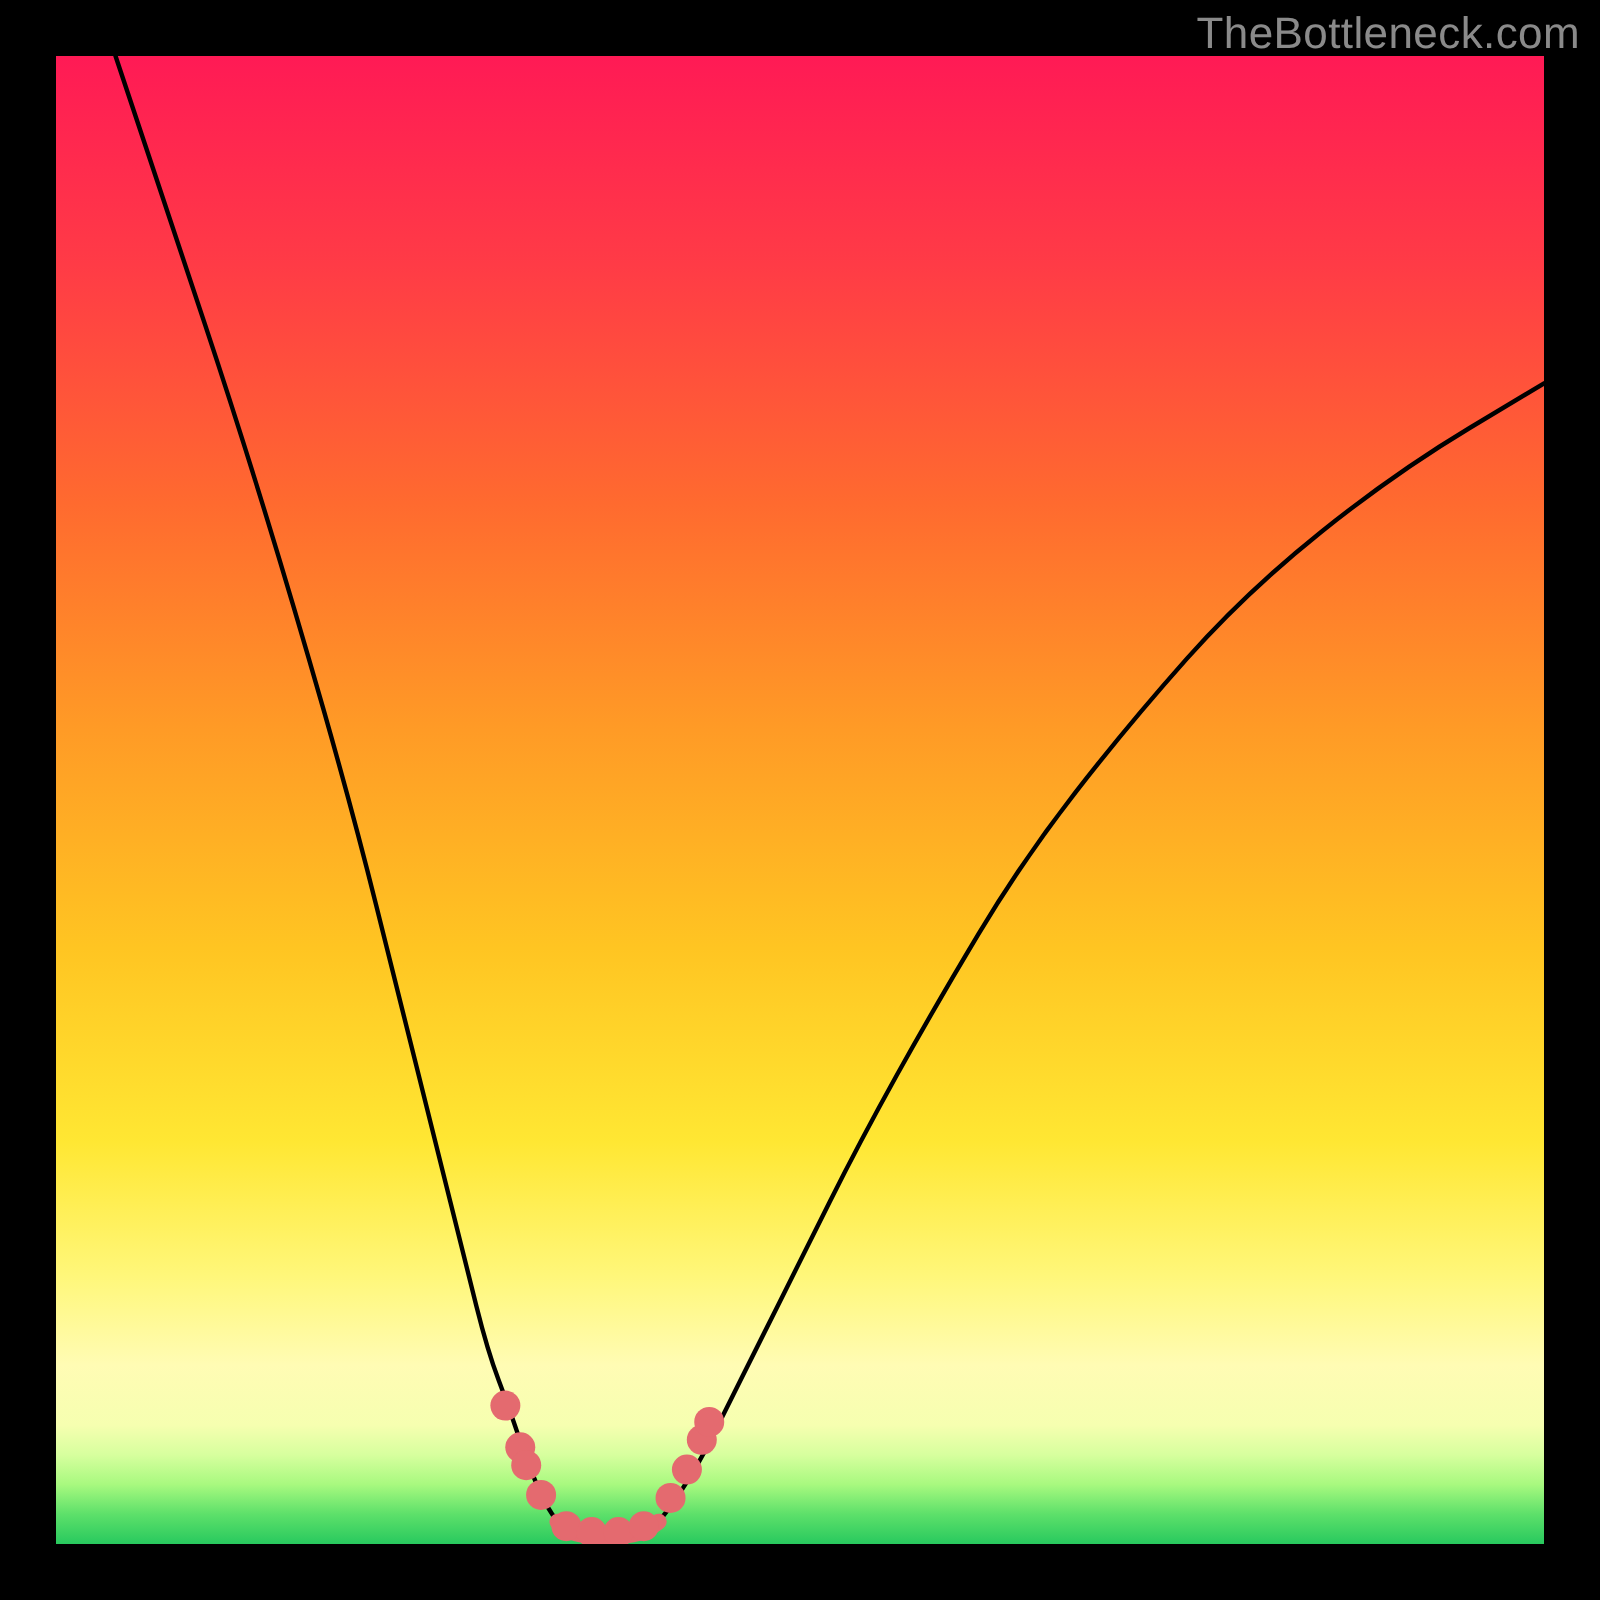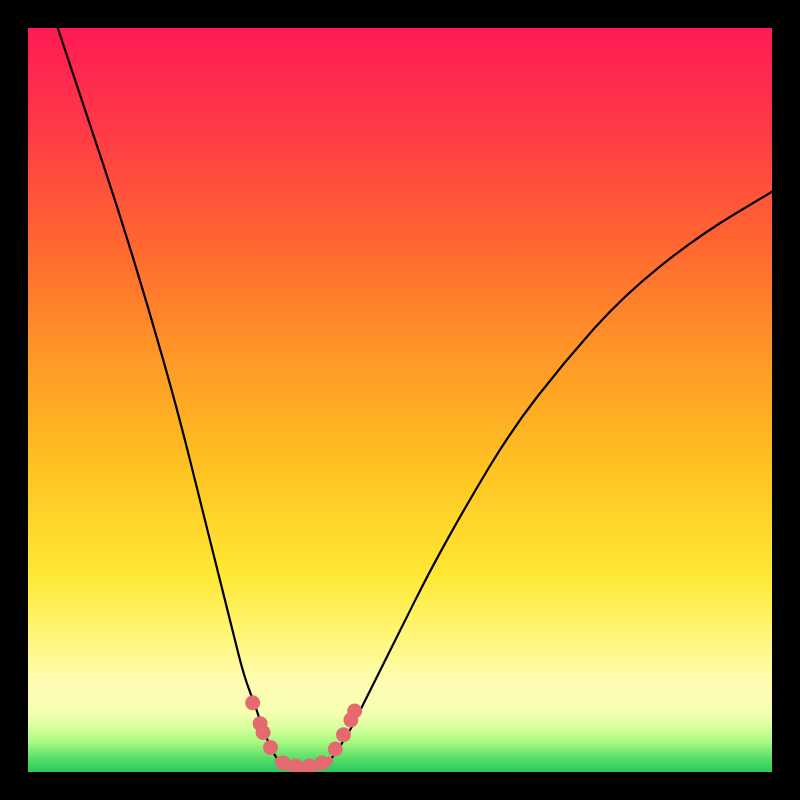--- a/index.html
+++ b/index.html
@@ -57,20 +57,21 @@
     top: 0;
     left: 0;
     width: 744px;
     height: 744px;
   }
 </style>
 </head>
 <body>
 
 <div class="frame">
+  <div class="watermark">TheBottleneck.com</div>
   <div class="plot">
     <svg class="curves" viewBox="0 0 744 744" preserveAspectRatio="none">
       <g id="curve-layer">
           <path d="M 29.76 0.00 Q 29.76 0.00 44.64 44.64 Q 59.52 89.28 74.40 133.92 Q 89.28 178.56 104.16 226.92 Q 119.04 275.28 133.92 327.36 Q 148.80 379.44 159.96 424.08 Q 171.12 468.72 180.42 505.92 Q 189.72 543.12 197.16 572.88 Q 204.60 602.64 210.18 624.96 Q 215.76 647.28 221.34 662.16 Q 226.92 677.04 230.64 688.20 Q 234.36 699.36 237.34 706.80 Q 240.31 714.24 242.92 719.82 Q 245.52 725.40 248.12 729.12 T 250.73 732.84" fill="none" stroke="#000000" stroke-width="2.2" stroke-linecap="round"></path>
           <path d="M 301.32 732.84 Q 301.32 732.84 304.30 729.12 Q 307.27 725.40 310.99 719.82 Q 314.71 714.24 319.18 706.80 Q 323.64 699.36 329.22 688.20 Q 334.80 677.04 342.24 662.16 Q 349.68 647.28 360.84 624.96 Q 372.00 602.64 386.88 572.88 Q 401.76 543.12 420.36 509.64 Q 438.96 476.16 461.28 438.96 Q 483.60 401.76 509.64 368.28 Q 535.68 334.80 565.44 301.32 Q 595.20 267.84 632.40 238.08 Q 669.60 208.32 706.80 186.00 T 744.00 163.68" fill="none" stroke="#000000" stroke-width="2.2" stroke-linecap="round"></path>
           <path d="M 250.73 732.84 Q 250.73 732.84 253.70 735.44 Q 256.68 738.05 262.26 739.16 Q 267.84 740.28 275.28 740.28 Q 282.72 740.28 288.30 739.16 Q 293.88 738.05 297.60 735.44 T 301.32 732.84" fill="none" stroke="#e46a6f" stroke-width="8" stroke-linecap="round"></path>
         </g>
       <g id="marker-layer">
           <circle cx="224.69" cy="674.81" r="7.5" fill="#e46a6f"></circle>
           <circle cx="232.13" cy="695.64" r="7.5" fill="#e46a6f"></circle>

